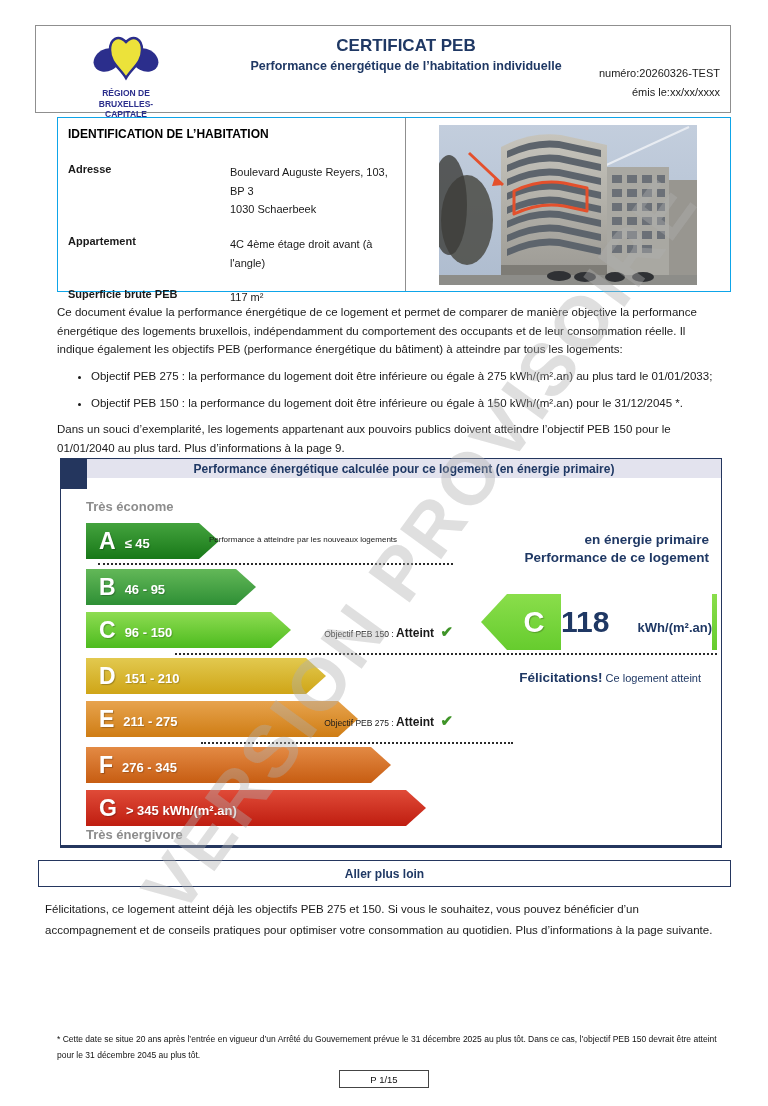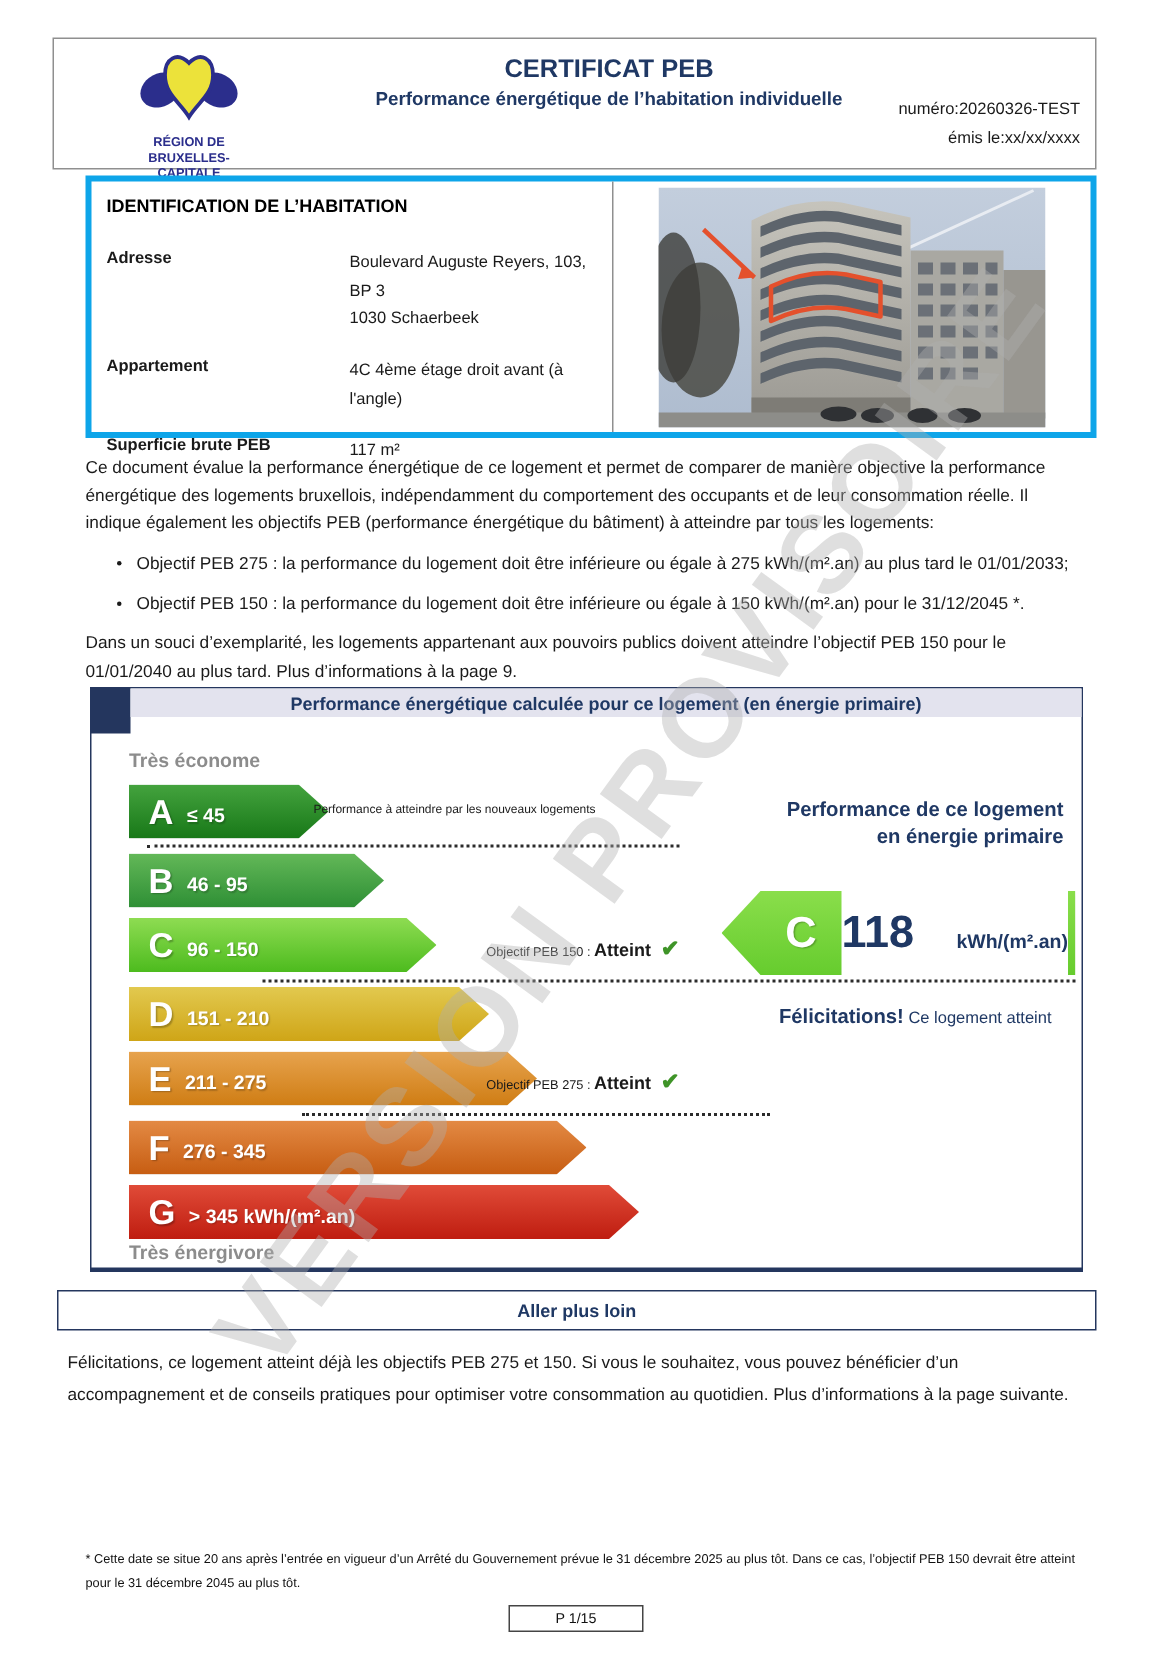--- a/index.html
+++ b/index.html
@@ -25,21 +25,21 @@
   .hdr-title { position:absolute; left:160px; top:10px; width:420px; text-align:center;
                color:#1f3864; font-weight:bold; font-size:17px; }
   .hdr-subtitle { position:absolute; left:120px; top:33px; width:500px; text-align:center;
                   color:#1f3864; font-weight:bold; font-size:12.5px; }
   .hdr-meta { position:absolute; right:10px; bottom:10px; text-align:right;
               font-size:11px; color:#1a1a1a; line-height:1.75; }
 
   
   .id-box {
     position:absolute; left:57px; top:117px; width:674px; height:175px;
-    border:4px solid #0ea5e9; display:flex;
+    border:1px solid #0ea5e9; display:flex;
   }
   .id-left { flex:0 0 348px; border-right:1px solid #8f8f8f; padding:9px 10px; position:relative; }
   .id-title { font-weight:bold; font-size:12px; color:#000; }
   .id-row { display:flex; margin-top:16px; }
   .id-row.first { margin-top:22px; }
   .id-label { flex:0 0 162px; font-weight:bold; font-size:11px; }
   .id-value { flex:1; font-size:11px; line-height:1.7; }
   .id-right { flex:1; display:flex; align-items:center; justify-content:center; }
   .photo-frame { width:258px; height:160px; }
 
@@ -300,22 +300,22 @@
         <span class="r">276 - 345</span>
     </div>
     <div class="ebar bar-g" style="width: 340px; background: linear-gradient(rgb(224, 75, 56), rgb(191, 29, 16));">
       <span class="g">G</span>
         <span class="r">&gt; 345  kWh/(m².an)</span>
     </div>
 
     <div class="scale-bottom">Très énergivore</div>
 
     <div class="result-title">
+      <div>en énergie primaire</div>
       <div>Performance de ce logement</div>
-      <div>en énergie primaire</div>
     </div>
     <div class="result-arrow">
       <span class="g">C</span>
       <span class="result-valuebox">
         <span class="v">118</span>
         <span class="u">kWh/(m².an)</span>
       </span>
     </div>
     <div class="congrats">
       <b>Félicitations!</b><span> Ce logement atteint</span>

